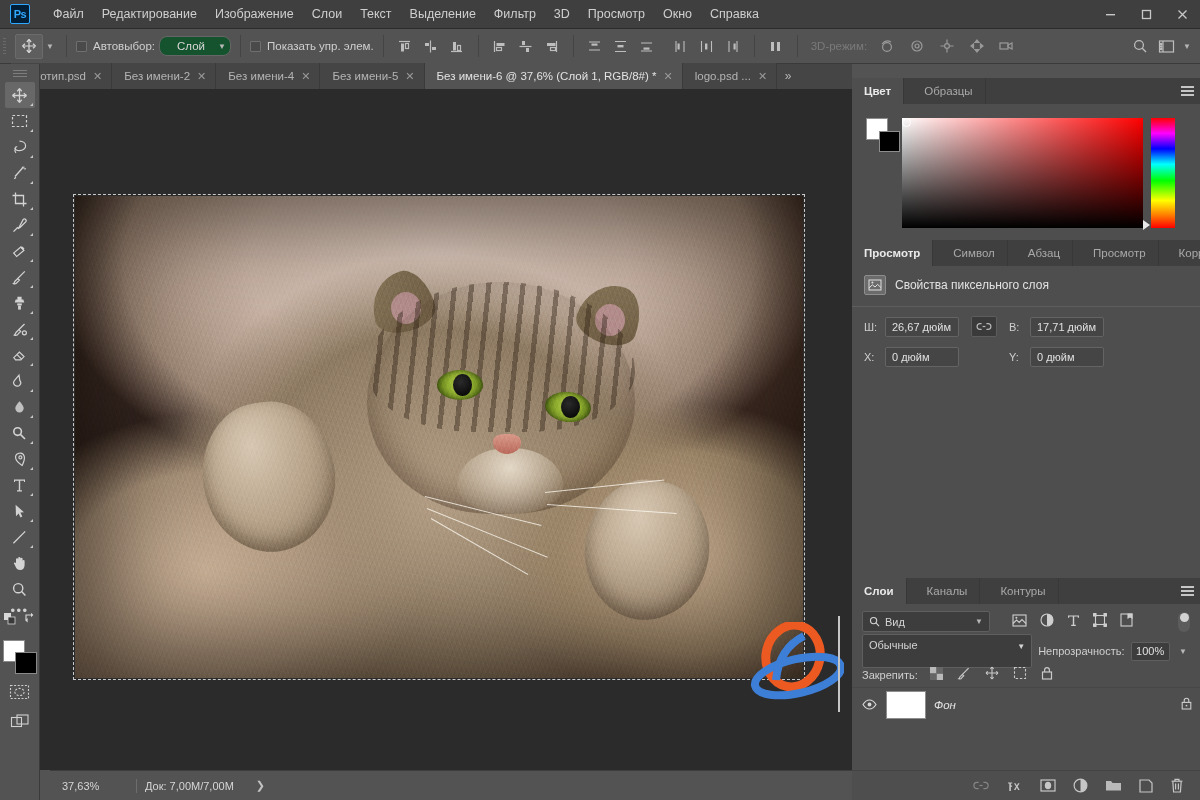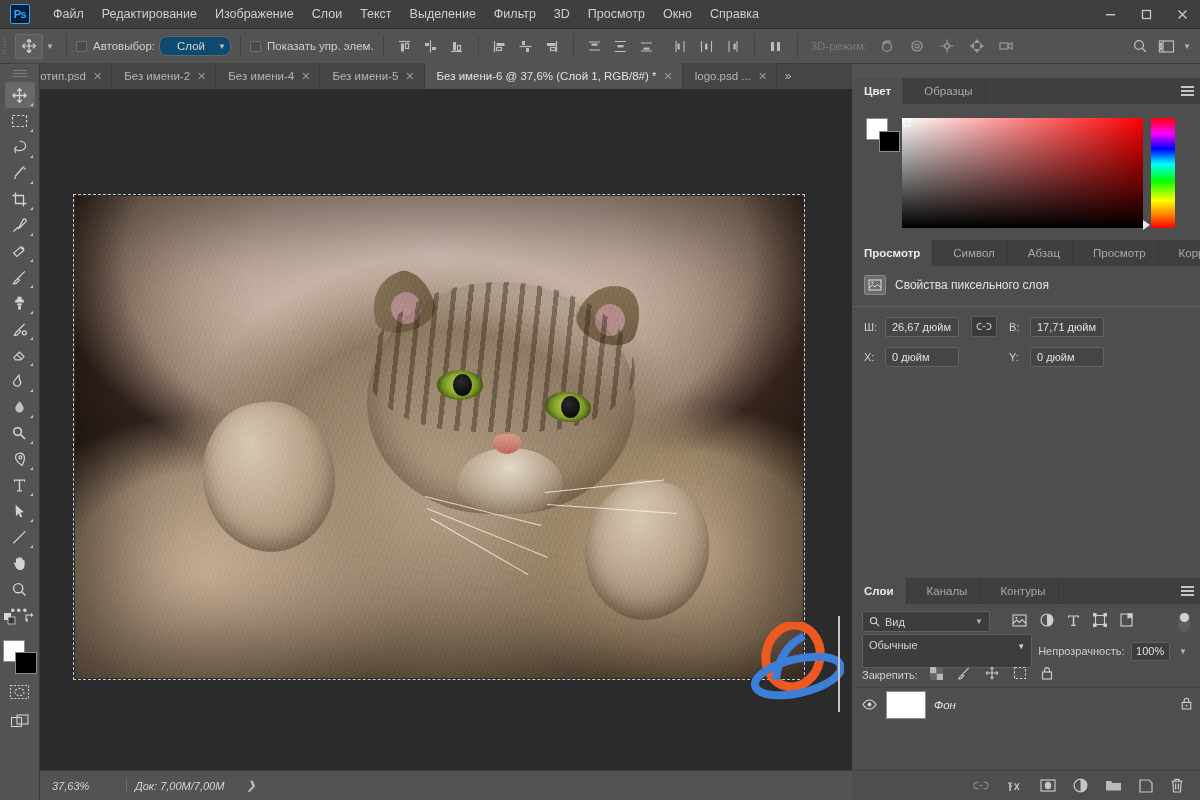--- a/index.html
+++ b/index.html
@@ -48,21 +48,21 @@
     background:#5e5e5e; border:1px solid #6b6b6b; border-radius:2px; margin-left:6px;
     color:#d6d6d6;
   }
   .ob-caret { width:14px; display:flex; align-items:center; justify-content:center; color:#b5b5b5; font-size:8px;}
   .ob-sep { width:1px; height:22px; background:#444; margin:0 9px; }
   .ob-check { display:flex; align-items:center; gap:6px; color:#cfcfcf; font-size:11.5px; }
   .chk {
     width:11px; height:11px; background:#4a4a4a; border:1px solid #6f6f6f; border-radius:1px;
   }
   .ob-select {
-    width:72px; height:20px; background:#0c4a6e; border:1px solid #666; border-radius:8px;
+    width:72px; height:20px; background:#14532d; border:1px solid #666; border-radius:8px;
     color:#d8d8d8; font-size:11.5px; display:flex; align-items:center;
     padding:0 4px; position:relative; margin-left:4px;
   }
   .ob-select span.lbl { flex:1; text-align:center; }
   .ob-select span.cv { font-size:8px; color:#b9b9b9; }
   .align-grp { display:flex; align-items:center; gap:2px; }
   .align-btn { width:24px; height:22px; display:flex; align-items:center; justify-content:center; color:#bdbdbd; border-radius:2px;}
   .threed-label { color:#7a7a7a; font-size:11.5px; margin:0 8px 0 4px; }
   .ob-right { margin-left:auto; display:flex; align-items:center; padding-right:6px; gap:2px;}
 
@@ -191,22 +191,22 @@
   .wm-div { position:absolute; left:838px; top:616px; width:2px; height:96px; background:#c6c6c6; z-index:40;}
   .wm-text { position:absolute; left:852px; top:644px; z-index:40; pointer-events:none; white-space:nowrap;}
   .wm-text .big { font-family:"Liberation Serif", serif; font-weight:bold; font-size:39px; line-height:38px;
     letter-spacing:-1px; display:block;}
   .wm-text .big .wam { color:#e8501e; }
   .wm-text .big .otv { color:#ffffff; }
   .wm-text .tag { display:block; font-size:14.5px; color:#c3c3c3; margin-top:1px; letter-spacing:.1px;}
 
   
   .statusbar {
-    position:absolute; left:40px; top:770px; width:812px; height:30px;
-    background:#535353; display:flex; align-items:center; border-top:1px solid #3d3d3d;font-style:italic;
+    position:absolute; left:50px; top:770px; width:812px; height:30px;
+    background:#535353; display:flex; align-items:center; border-top:1px solid #3d3d3d;
   }
   .sb-zoom { width:78px; color:#d5d5d5; font-size:11px; padding-left:12px; }
   .sb-divider { width:1px; height:14px; background:#6d6d6d; margin:0 8px; }
   .sb-doc { color:#d5d5d5; font-size:11px; }
   .sb-arrow { color:#c3c3c3; font-size:11px; margin-left:22px; }
 
   
   .dock { position:absolute; left:852px; top:78px; width:348px; height:722px; background:#3f3f3f; }
   .dock-railtop { position:absolute; left:852px; top:64px; width:348px; height:14px; background:#535353;}
   .panel-tabs { display:flex; align-items:stretch; height:26px; background:#3f3f3f; position:relative;gap:8px;}

